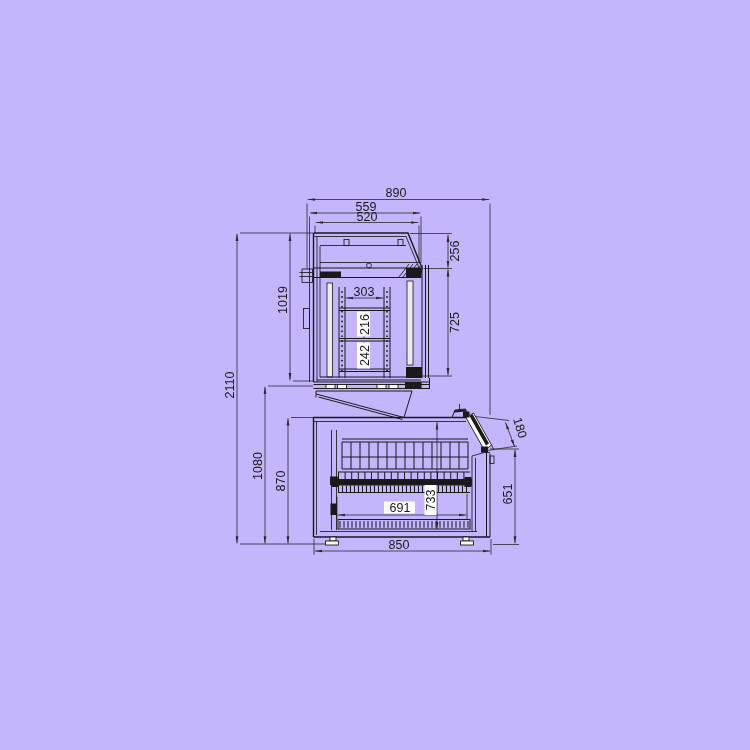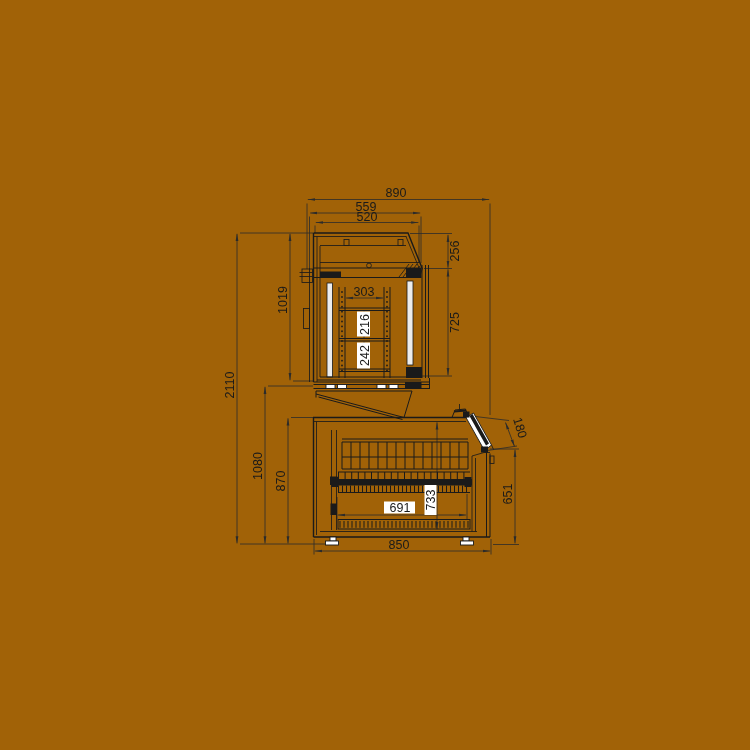--- a/index.html
+++ b/index.html
@@ -1,16 +1,16 @@
 <!DOCTYPE html>
 <html><head>
 <meta charset="utf-8">
 <style>
   html,body{margin:0;padding:0;background:#fff;}
-  .stage{position:relative;width:750px;height:750px;background:#a16207;overflow:hidden;}
+  .stage{position:relative;width:750px;height:750px;background:#c4b5fd;overflow:hidden;}
   svg text{
     font-family:"Liberation Sans","DejaVu Sans",sans-serif;
     font-size:12.5px;
     fill:#1a1a1a;
   }
   .struct{stroke:#1a1a1a;fill:none;stroke-width:1;}
   .thick{stroke:#1a1a1a;fill:none;stroke-width:1.4;}
   .thin{stroke:#1a1a1a;fill:none;stroke-width:0.85;}
   .dim{stroke:#2b2b2b;fill:none;stroke-width:0.8;}
   .dark{fill:#1a1a1a;stroke:none;}

